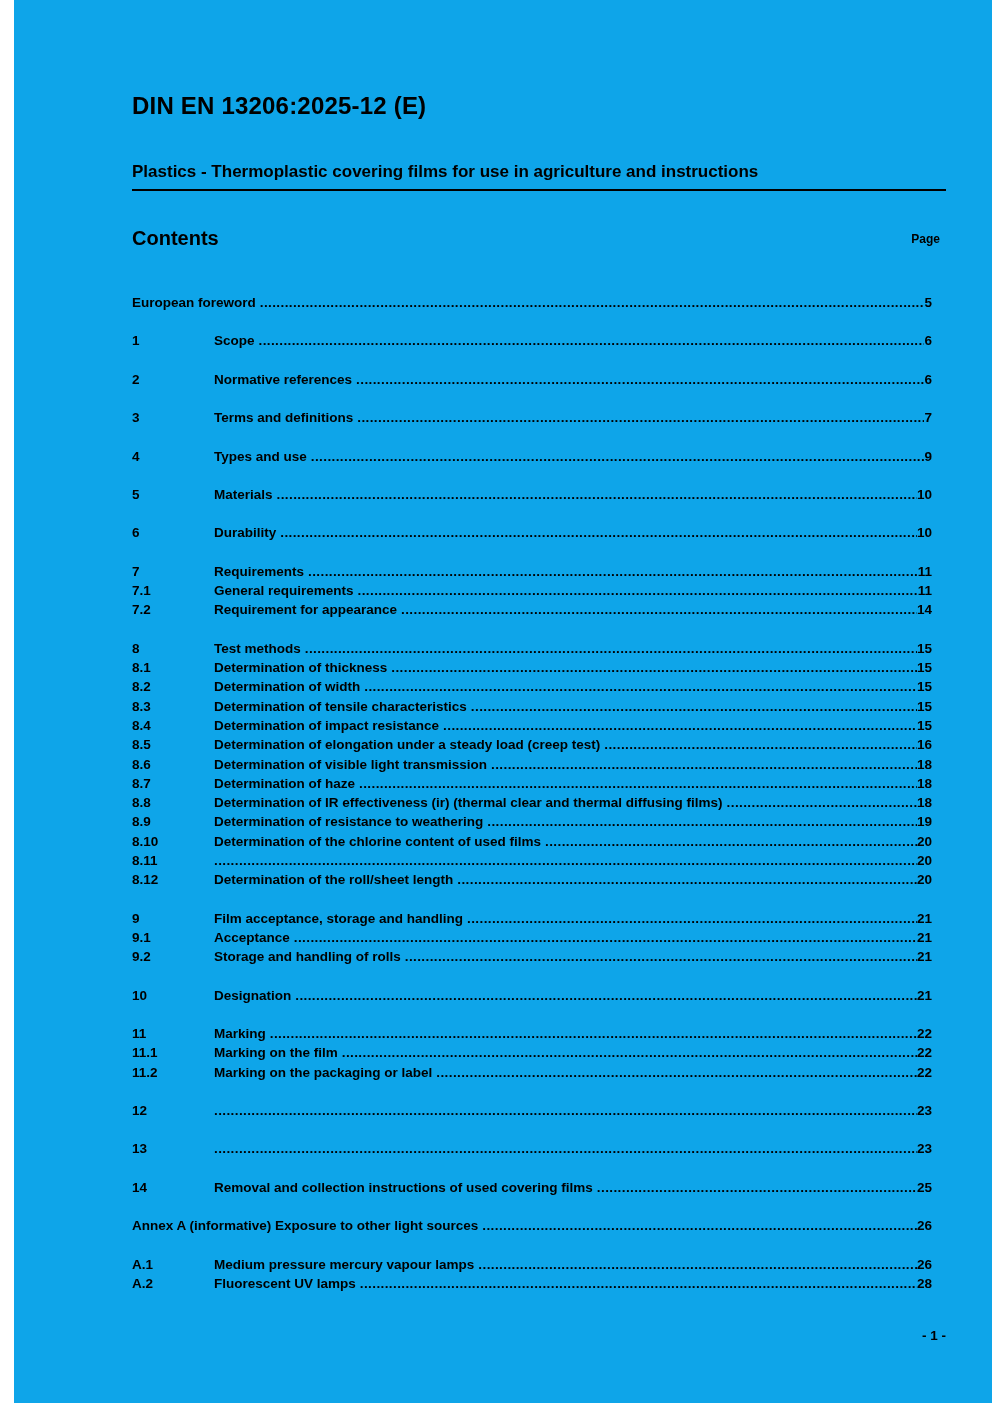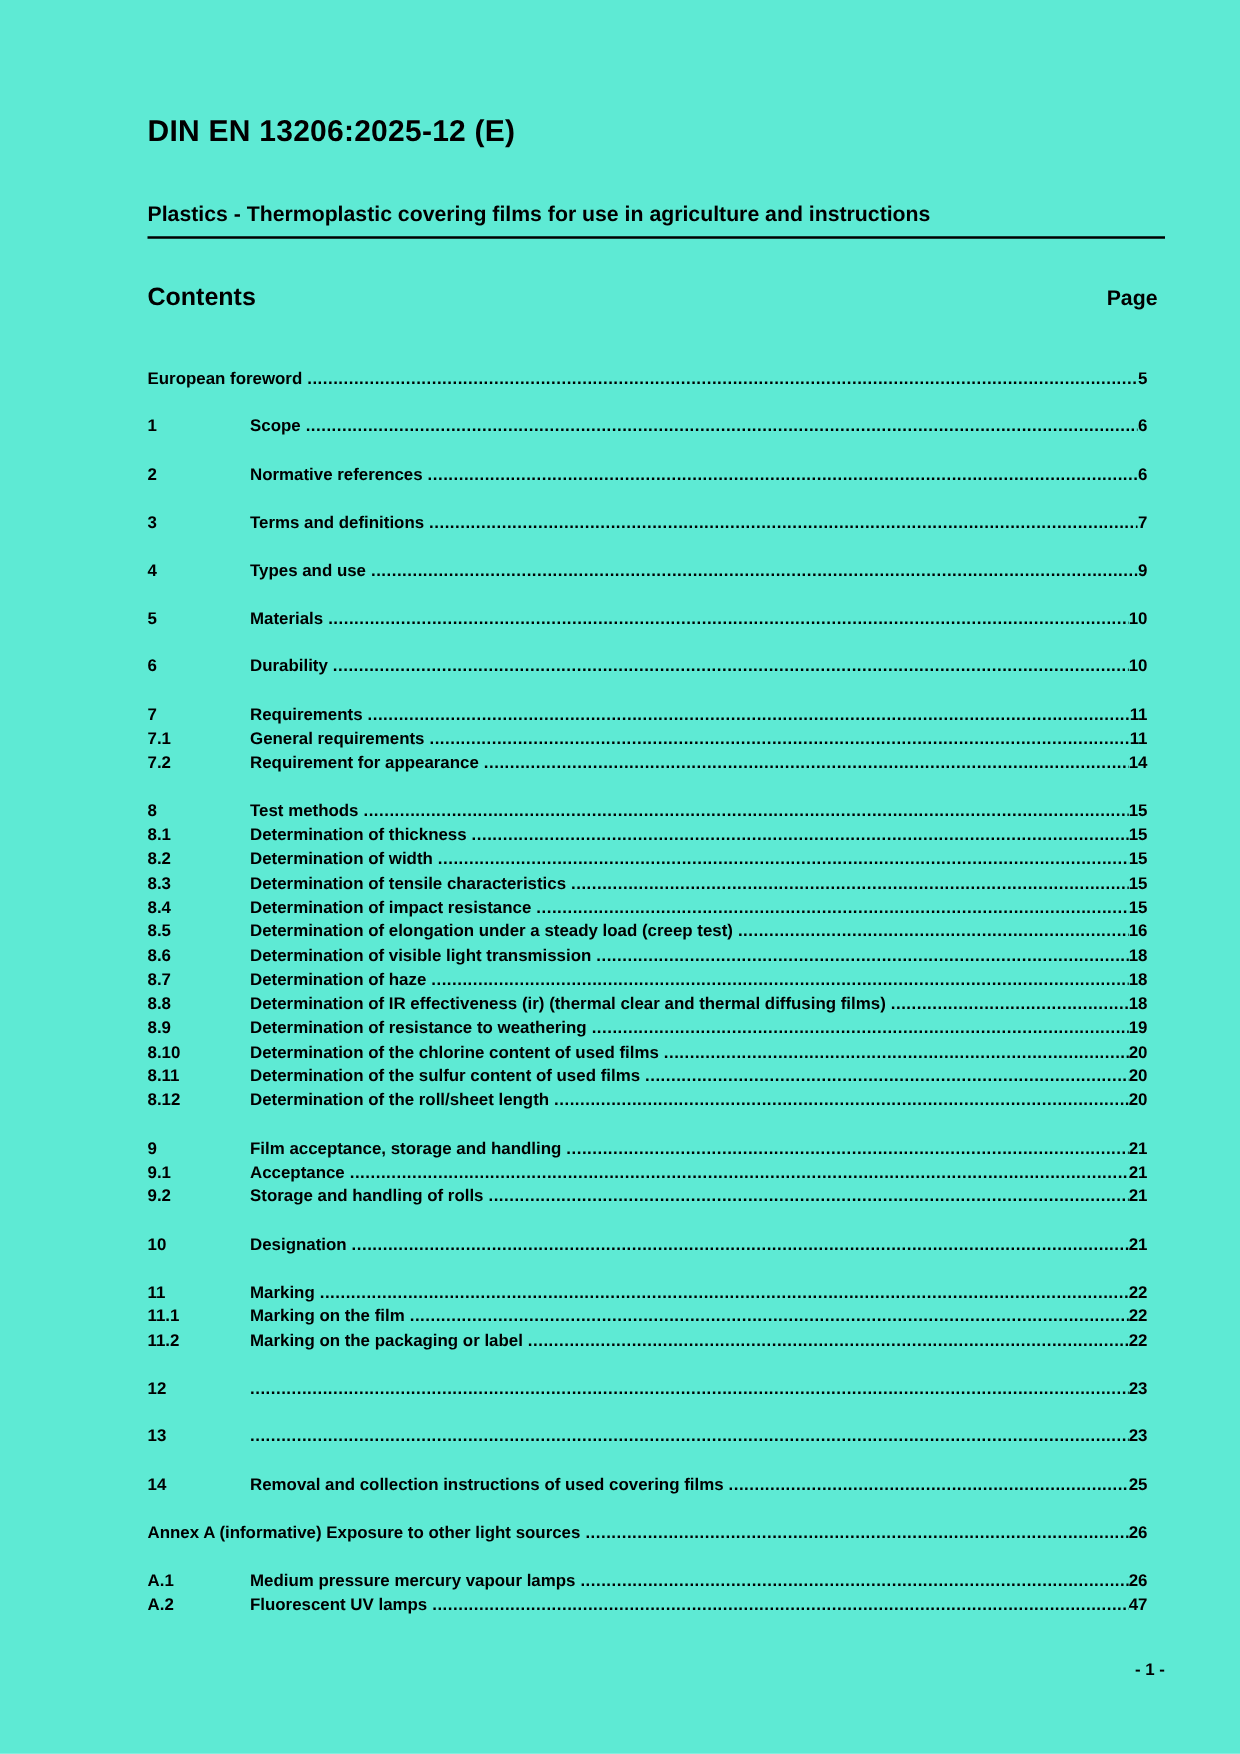--- a/index.html
+++ b/index.html
@@ -10,21 +10,22 @@
     width: 992px;
     height: 1403px;
     position: relative;
     font-family: "Liberation Sans", sans-serif;
     color: #000000;
     overflow: hidden;
   }
   .page {
     position: absolute;
     inset: 0;
-    background: #5eead4;
+    background: #0ea5e9;
+    margin-left: 14px;
   }
   .doc-title {
     position: absolute;
     left: 118px;
     top: 92px;
     font-size: 24px;
     font-weight: bold;
     letter-spacing: 0.2px;
     white-space: nowrap;
   }
@@ -47,21 +48,21 @@
     display: flex;
     justify-content: space-between;
     align-items: center;
     padding-right: 6px;
   }
   .contents-heading {
     font-size: 20px;
     font-weight: bold;
   }
   .page-label {
-    font-size: 17px;
+    font-size: 12px;
     font-weight: bold;
   }
   .toc-list {
     position: absolute;
     left: 118px;
     top: 293px;
     width: 814px;
     font-size: 13.5px;
     font-weight: bold;
   }
@@ -245,21 +246,20 @@
         <span class="toc-page">19</span>
       </div>
       <div class="toc-row">
         <span class="toc-num">8.10</span>
         <span class="toc-title">Determination of the chlorine content of used films</span>
         <span class="toc-dots"></span>
         <span class="toc-page">20</span>
       </div>
       <div class="toc-row">
         <span class="toc-num">8.11</span>
-        <span class="toc-title">Determination of the sulfur content of used films</span>
         <span class="toc-dots"></span>
         <span class="toc-page">20</span>
       </div>
       <div class="toc-row">
         <span class="toc-num">8.12</span>
         <span class="toc-title">Determination of the roll/sheet length</span>
         <span class="toc-dots"></span>
         <span class="toc-page">20</span>
       </div>
       <div class="toc-row gap">
@@ -329,19 +329,19 @@
       <div class="toc-row gap">
         <span class="toc-num">A.1</span>
         <span class="toc-title">Medium pressure mercury vapour lamps</span>
         <span class="toc-dots"></span>
         <span class="toc-page">26</span>
       </div>
       <div class="toc-row">
         <span class="toc-num">A.2</span>
         <span class="toc-title">Fluorescent UV lamps</span>
         <span class="toc-dots"></span>
-        <span class="toc-page">47</span>
+        <span class="toc-page">28</span>
       </div>
     </div>
 
   <div class="footer-page-number">- 1 -</div>
 
 </div>
 
 </body></html>

